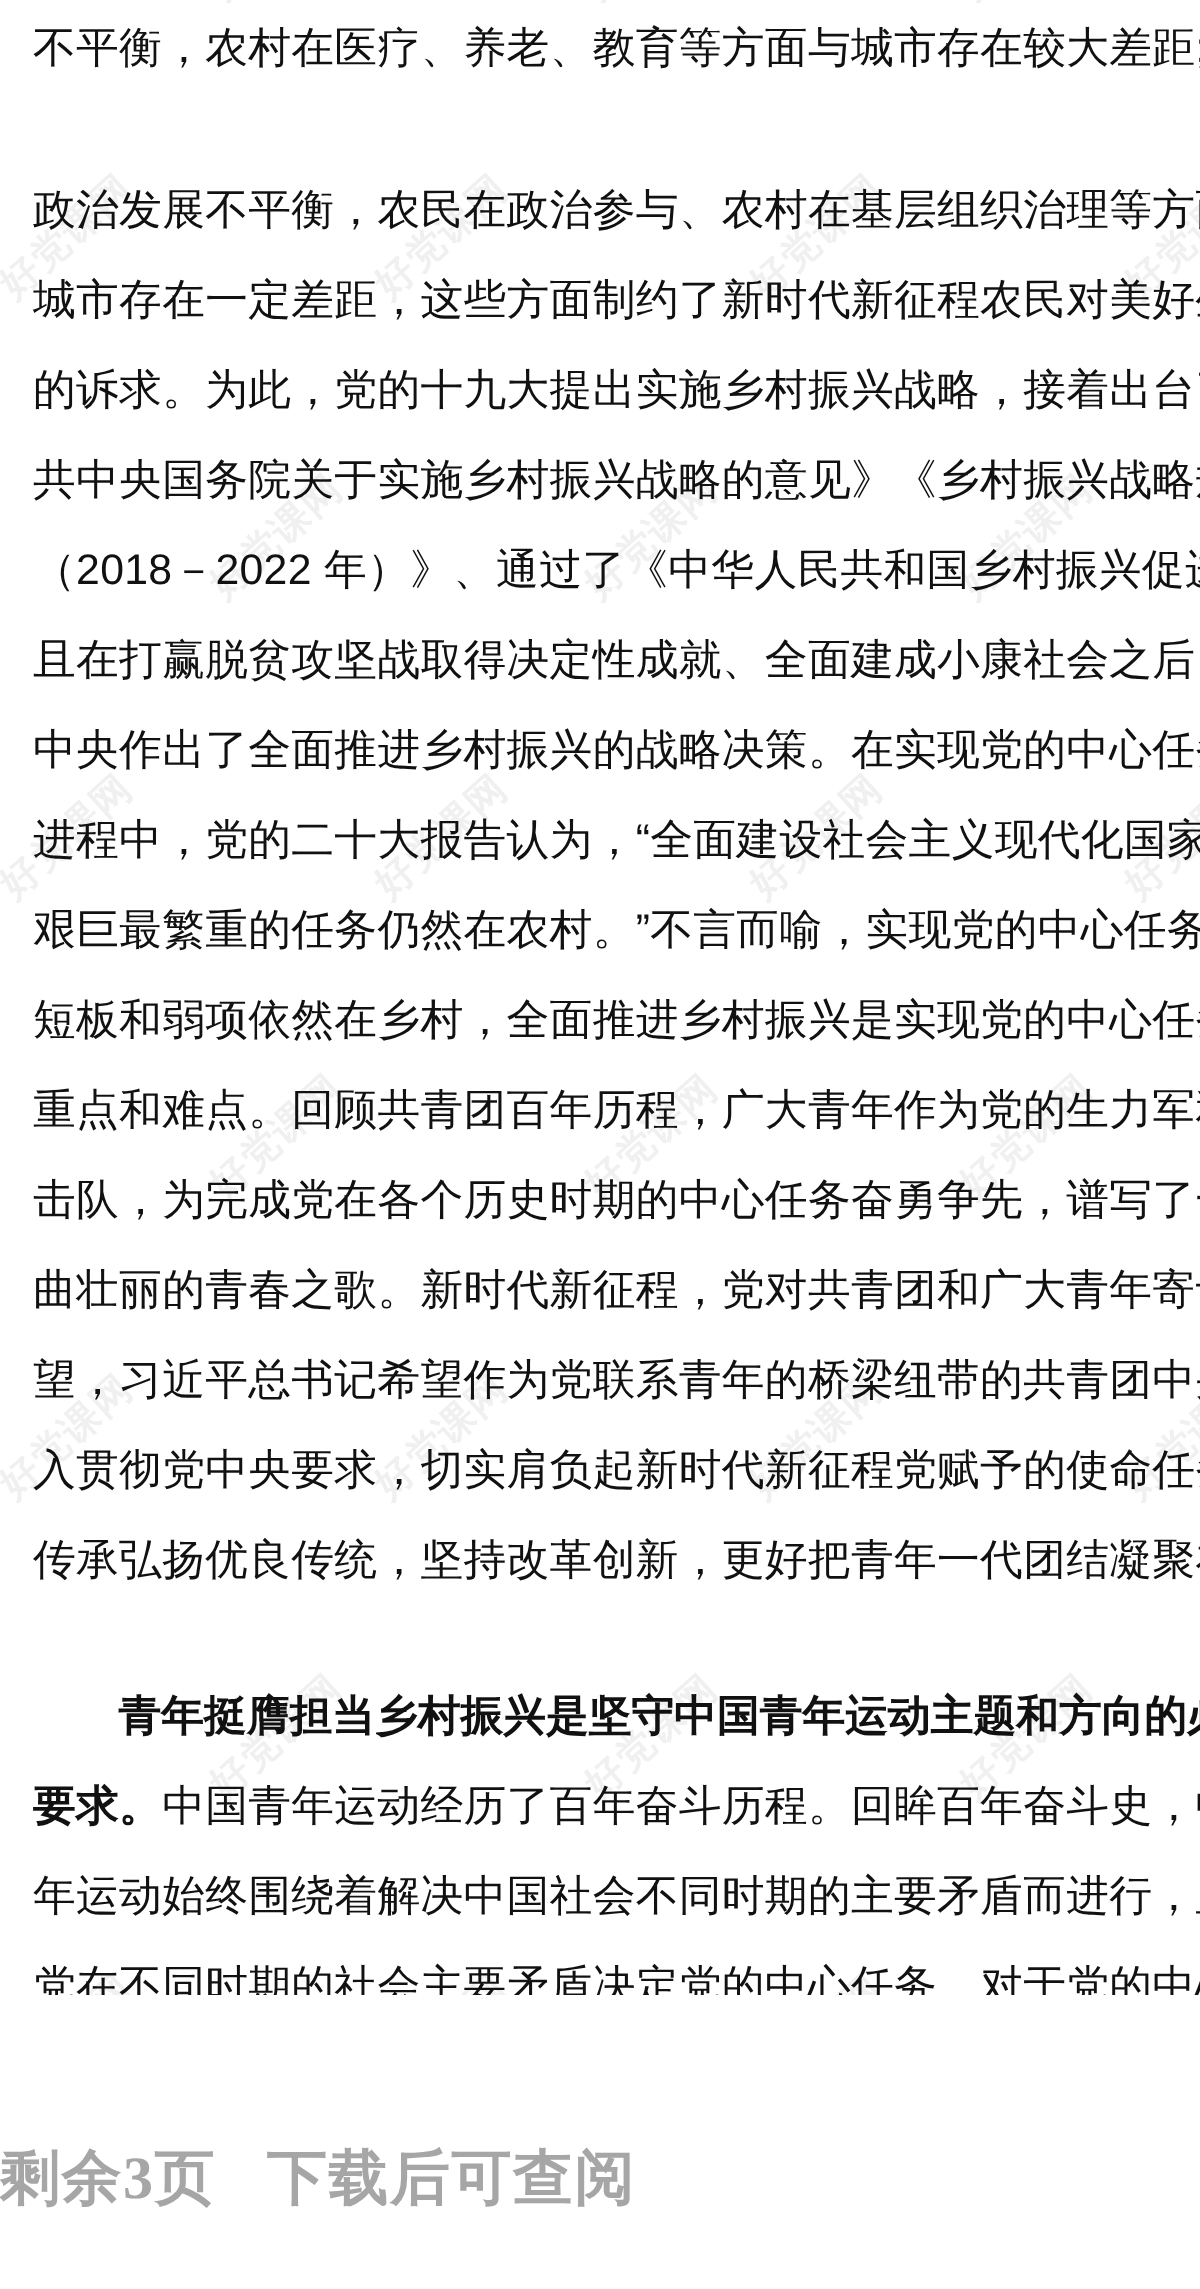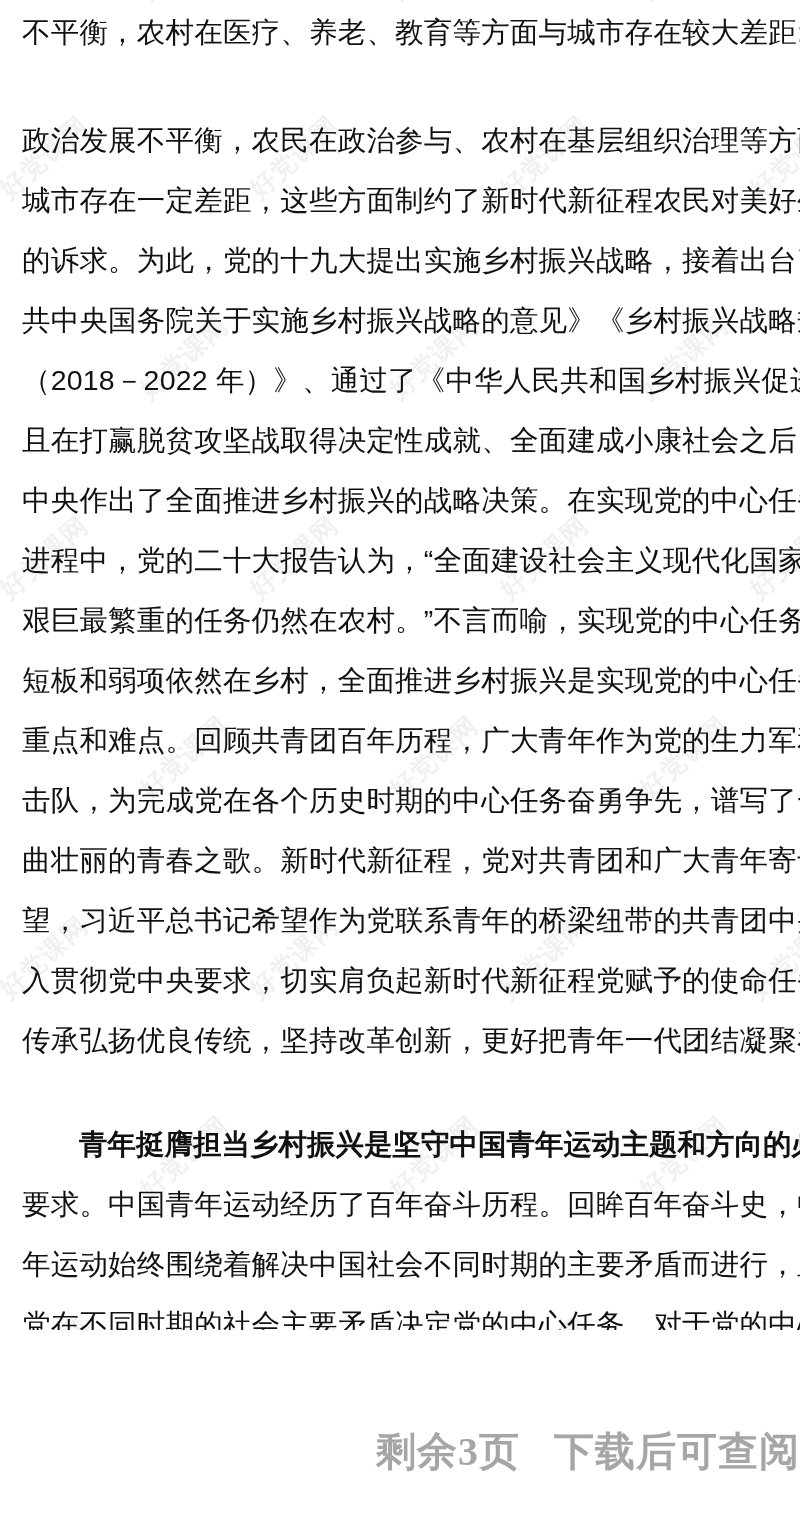--- a/index.html
+++ b/index.html
@@ -73,35 +73,35 @@
     height: 44px;
   }
   .doc-line.bold-lead {
     font-weight: 700;
     letter-spacing: 0px;
   }
   .indent-2 {
     padding-left: 57px;
   }
   .doc-line.bold-partial b {
-    font-weight: 400;
+    font-weight: 700;
     margin-top: 20px;
   }
 
   
   #download-banner {
     position: absolute;
     left: 0;
     right: 0;
     bottom: 0;
     height: 150px;
     z-index: 3;
     display: flex;
     align-items: center;
-    justify-content: flex-end;
+    justify-content: flex-start;
     background: #ffffff;
   }
   #download-banner .banner-text {
     font-family: "Liberation Serif", "DejaVu Serif", serif;
     font-size: 40px;
     font-weight: 700;
     color: #a6a6a6;
     letter-spacing: 1px;
     white-space: nowrap;
     user-select: none;

